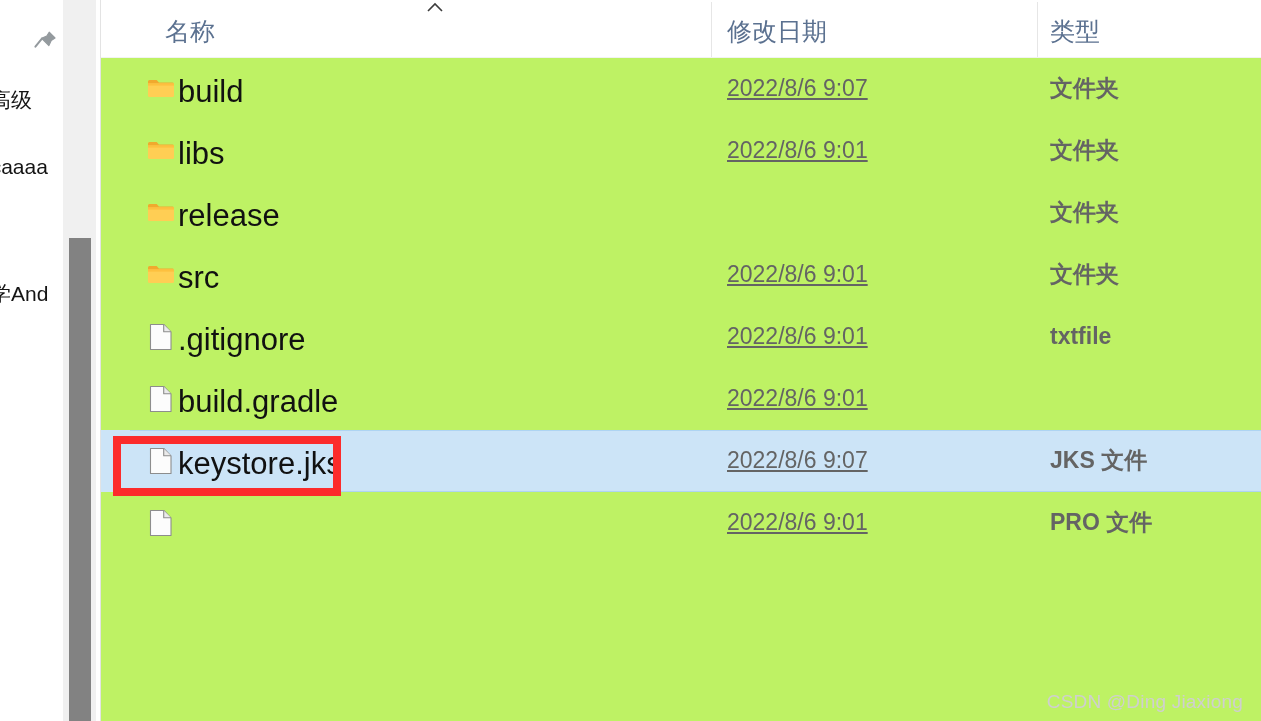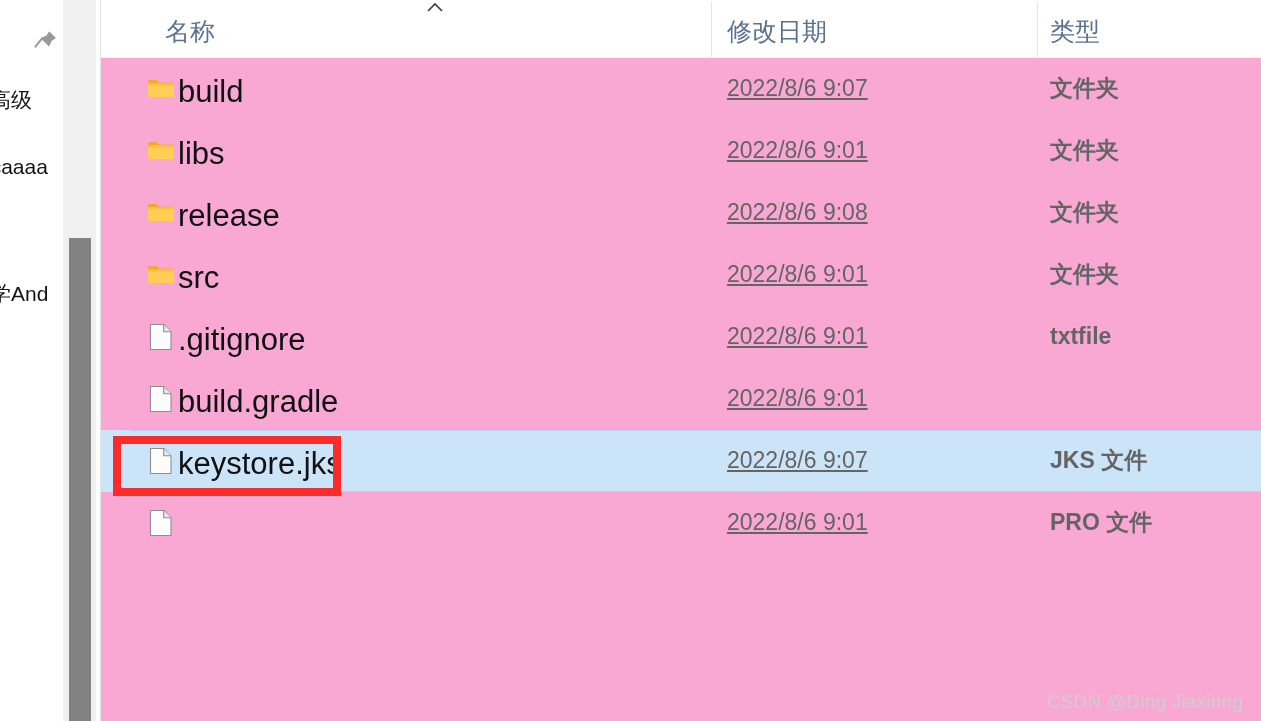--- a/index.html
+++ b/index.html
@@ -60,21 +60,21 @@
     left: 100px; top: 0;
     width: 1px; height: 721px;
     background: #e3e3e3;
   }
 
   
   #file-list-pane {
     position: absolute;
     left: 101px; top: 0;
     width: 1160px; height: 721px;
-    background: #f9a8d4;
+    background: #bef264;
     overflow: hidden;
   }
 
   
   #column-header {
     position: absolute;
     left: 0; top: 0;
     width: 1160px; height: 58px;
     background: #ffffff;
   }
@@ -244,21 +244,20 @@
         <span class="row-date">2022/8/6 9:01</span>
         <span class="row-type">文件夹</span>
       </div>
       <div class="row">
         <span class="row-icon"><svg viewBox="0 0 28 28" width="28" height="28" aria-hidden="true">
             <path d="M1 6.5 a1.5 1.5 0 0 1 1.5-1.5 h7.2 l2.2 2.4 h13.6 a1.5 1.5 0 0 1 1.5 1.5 v1.6 h-26 z" fill="#f0a92e"></path>
             <path d="M1 8.6 h26 v12.1 a1.4 1.4 0 0 1 -1.4 1.4 h-23.2 a1.4 1.4 0 0 1 -1.4 -1.4 z" fill="#ffce54"></path>
             <path d="M1 8.6 h26 v2.0 h-26 z" fill="#fdc03f"></path>
           </svg></span>
         <span class="row-name">release</span>
-        <span class="row-date">2022/8/6 9:08</span>
         <span class="row-type">文件夹</span>
       </div>
       <div class="row">
         <span class="row-icon"><svg viewBox="0 0 28 28" width="28" height="28" aria-hidden="true">
             <path d="M1 6.5 a1.5 1.5 0 0 1 1.5-1.5 h7.2 l2.2 2.4 h13.6 a1.5 1.5 0 0 1 1.5 1.5 v1.6 h-26 z" fill="#f0a92e"></path>
             <path d="M1 8.6 h26 v12.1 a1.4 1.4 0 0 1 -1.4 1.4 h-23.2 a1.4 1.4 0 0 1 -1.4 -1.4 z" fill="#ffce54"></path>
             <path d="M1 8.6 h26 v2.0 h-26 z" fill="#fdc03f"></path>
           </svg></span>
         <span class="row-name">src</span>
         <span class="row-date">2022/8/6 9:01</span>

